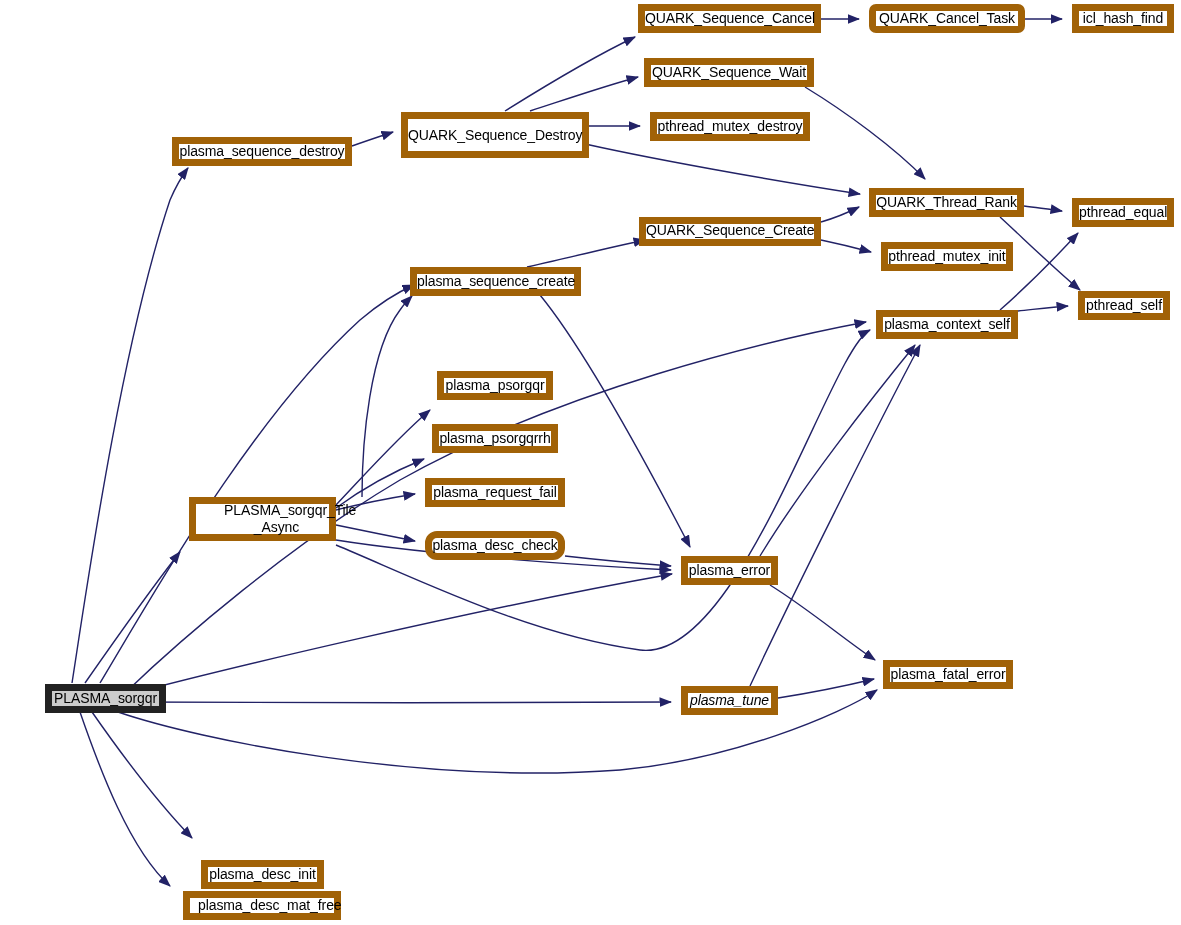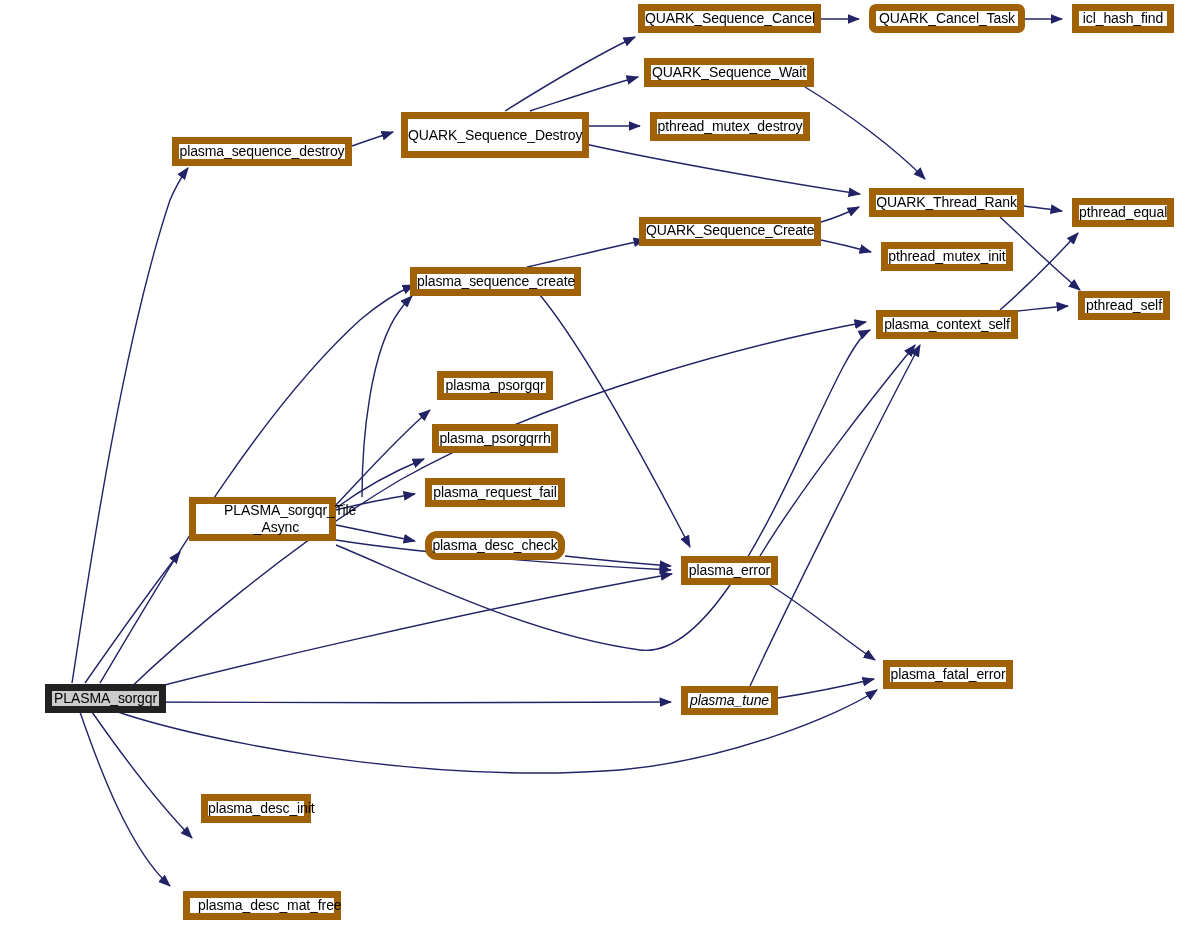--- a/index.html
+++ b/index.html
@@ -124,17 +124,17 @@
       <div class="node-box" style="left: 876px; top: 310px; width: 142px; height: 29px;"><span class="node-label">plasma_context_self</span></div>
       <div class="node-box" style="left: 437px; top: 371px; width: 116px; height: 29px;"><span class="node-label">plasma_psorgqr</span></div>
       <div class="node-box" style="left: 432px; top: 424px; width: 126px; height: 29px;"><span class="node-label">plasma_psorgqrrh</span></div>
       <div class="node-box" style="left: 425px; top: 478px; width: 140px; height: 29px;"><span class="node-label">plasma_request_fail</span></div>
       <div class="node-box" style="left: 425px; top: 531px; width: 140px; height: 29px; border-radius: 12px;"><span class="node-label">plasma_desc_check</span></div>
       <div class="node-box" style="left: 189px; top: 497px; width: 147px; height: 44px; padding-left: 28px;"><span class="node-label">PLASMA_sorgqr_Tile
 _Async</span></div>
       <div class="node-box" style="left: 681px; top: 556px; width: 97px; height: 29px;"><span class="node-label">plasma_error</span></div>
       <div class="node-box" style="left: 883px; top: 660px; width: 130px; height: 29px;"><span class="node-label">plasma_fatal_error</span></div>
       <div class="node-box" style="left: 681px; top: 686px; width: 97px; height: 29px; font-style: italic;"><span class="node-label">plasma_tune</span></div>
-      <div class="node-box" style="left: 201px; top: 794px; width: 110px; height: 29px;"><span class="node-label">plasma_desc_init</span></div>
+      <div class="node-box" style="left: 201px; top: 860px; width: 123px; height: 29px;"><span class="node-label">plasma_desc_init</span></div>
       <div class="node-box" style="left: 183px; top: 891px; width: 158px; height: 29px; padding-left: 8px;"><span class="node-label">plasma_desc_mat_free</span></div>
     </div>
 
 </div>
 
 </body></html>

